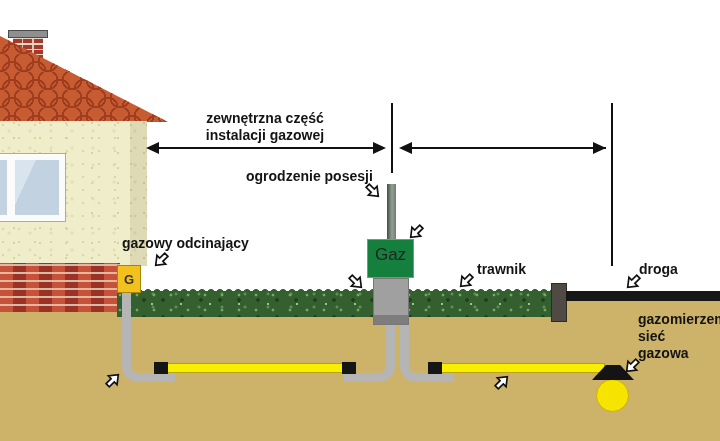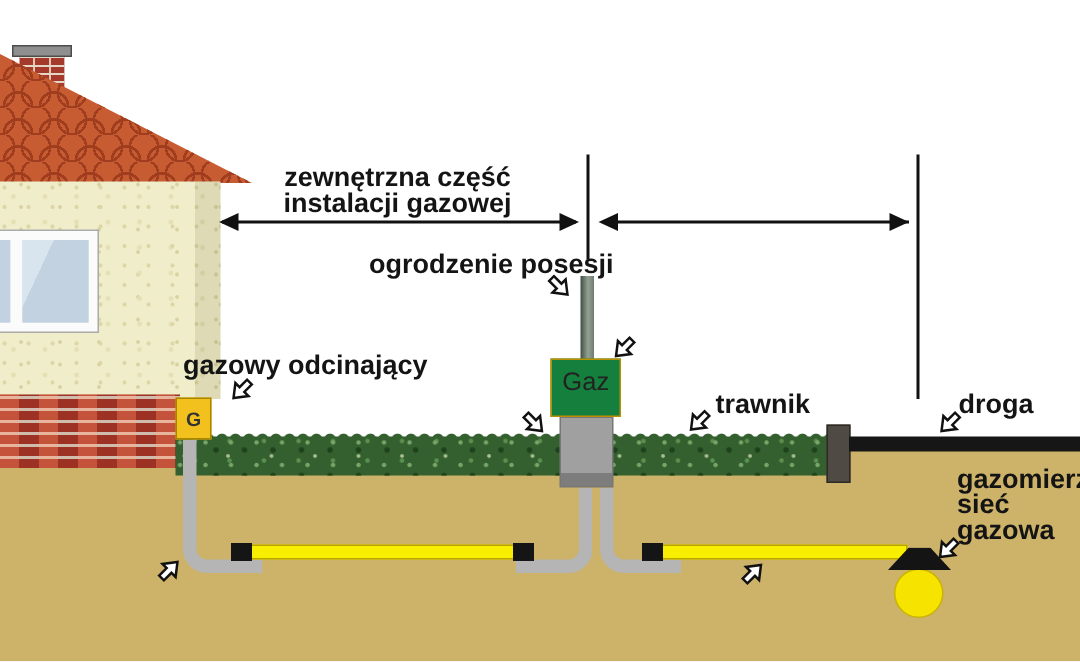--- a/index.html
+++ b/index.html
@@ -1,19 +1,19 @@
 <!DOCTYPE html>
 <html lang="pl"><head>
 <meta charset="utf-8">
 <style>
   html,body{margin:0;padding:0;background:#fff;}
   .stage{position:relative;width:720px;height:441px;overflow:hidden;background:#ffffff;
          font-family:"Liberation Sans",sans-serif;}
   .abs{position:absolute;}
-  .lbl{position:absolute;font-weight:bold;font-size:18px;line-height:17px;color:#141414;
+  .lbl{position:absolute;font-weight:bold;font-size:14px;line-height:17px;color:#141414;
        white-space:pre-line;}
   .center{text-align:center;}
   
   .chimney-cap{left:8px;top:30px;width:40px;height:8px;background:#8f8f8f;border:1px solid #4c4c4c;box-sizing:border-box;}
   .chimney-body{left:13px;top:37px;width:30px;height:28px;background:#a5392c;
     background-image:repeating-linear-gradient(0deg,transparent 0 4px,#e3d7c5 4px 5.5px),
                      repeating-linear-gradient(90deg,transparent 0 9px,rgba(235,222,200,.85) 9px 10.5px);}
   .roof{left:0;top:0;width:172px;height:124px;
     background-color:#c75c33;
     background-image:

